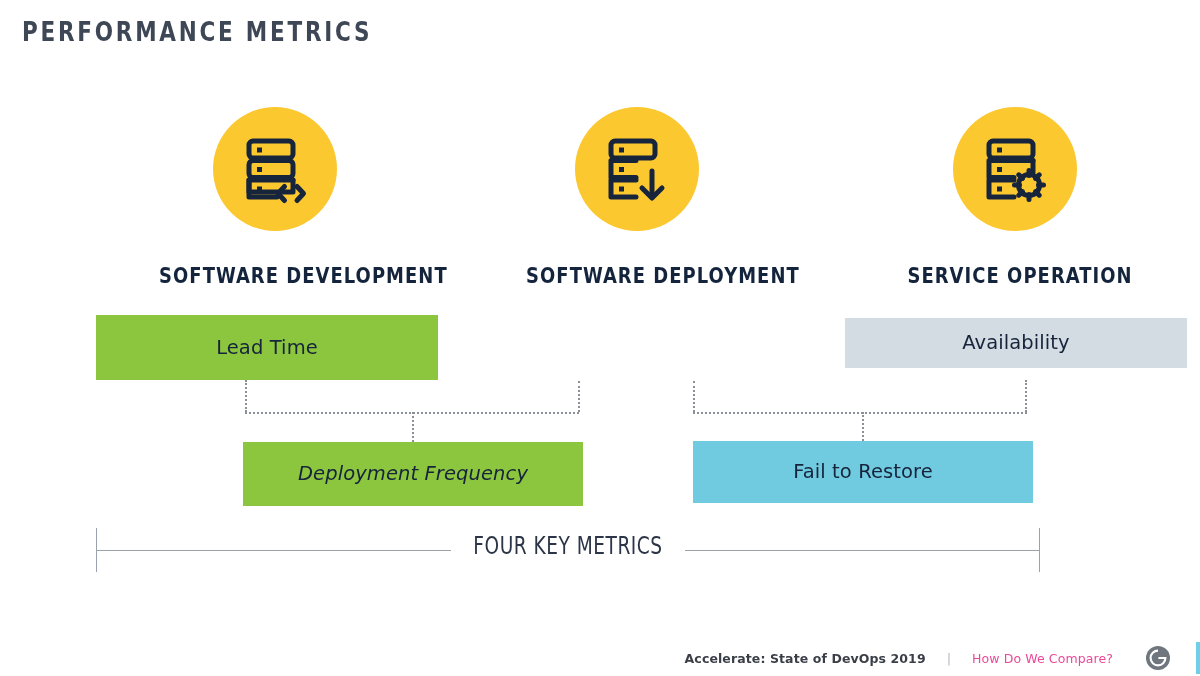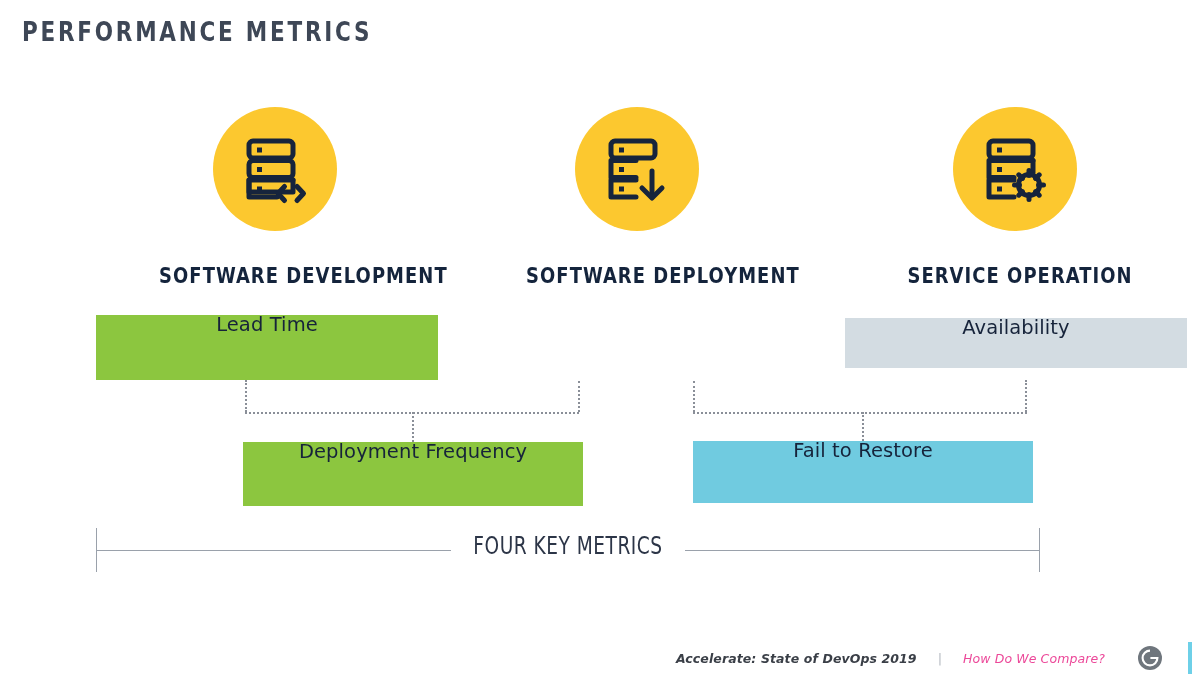--- a/index.html
+++ b/index.html
@@ -58,21 +58,21 @@
     color: #14243c;
     text-align: center;
     white-space: nowrap;
     transform: scaleX(0.95);
   }
 
   
   .metric-bar {
     position: absolute;
     display: flex;
-    align-items: flex-start;
+    align-items: center;
     justify-content: center;
     box-sizing: border-box;
   }
   .metric-bar .metric-label {
     font-family: "DejaVu Sans", "Liberation Sans", sans-serif;
     font-size: 19.5px;
     font-weight: 400;
     color: #16233a;
     letter-spacing: 0.1px;
     line-height: 1;
@@ -129,27 +129,26 @@
     font-size: 24px;
     letter-spacing: 0.6px;
     color: #2c3547;
     white-space: nowrap;
     transform: scaleX(0.86);
   }
 
   
   #footer {
     position: absolute;
-    right: 8px;
+    right: 0;
     top: 640px;
     height: 36px;
     display: flex;
     align-items: center;
     gap: 8px;
-    font-style: italic;
   }
   #footer .f-source {
     font-family: "DejaVu Sans", "Liberation Sans", sans-serif;
     font-size: 12.5px;
     font-weight: 700;
     color: #3a3f47;
     letter-spacing: 0.1px;
   }
   #footer .f-sep {
     font-family: "DejaVu Sans", "Liberation Sans", sans-serif;
@@ -247,21 +246,21 @@
   <div class="dot-v" style="left:245px; top:380px; height:32px;"></div>
   <div class="dot-v" style="left:578px; top:381px; height:31px;"></div>
   <div class="dot-h" style="left:245px; top:412px; width:334px;"></div>
   <div class="dot-v" style="left:412px; top:412px; height:30px;"></div>
 
   <div class="dot-v" style="left:693px; top:381px; height:31px;"></div>
   <div class="dot-v" style="left:1025px; top:380px; height:32px;"></div>
   <div class="dot-h" style="left:693px; top:412px; width:334px;"></div>
   <div class="dot-v" style="left:862px; top:412px; height:29px;"></div>
 
-  <div class="metric-bar bar-green" style="left:243px; top:442px; width:340px; height:64px;">
+  <div class="metric-bar bar-green" style="left:243px; top:442px; width:340px; height:64px;font-style:italic;">
     <span class="metric-label">Deployment Frequency</span>
   </div>
 
   <div class="metric-bar bar-blue" style="left:693px; top:441px; width:340px; height:62px;">
     <span class="metric-label">Fail to Restore</span>
   </div>
 
   <div id="four-key-wrap">
     <div class="cap left"></div>
     <div class="cap right"></div>

